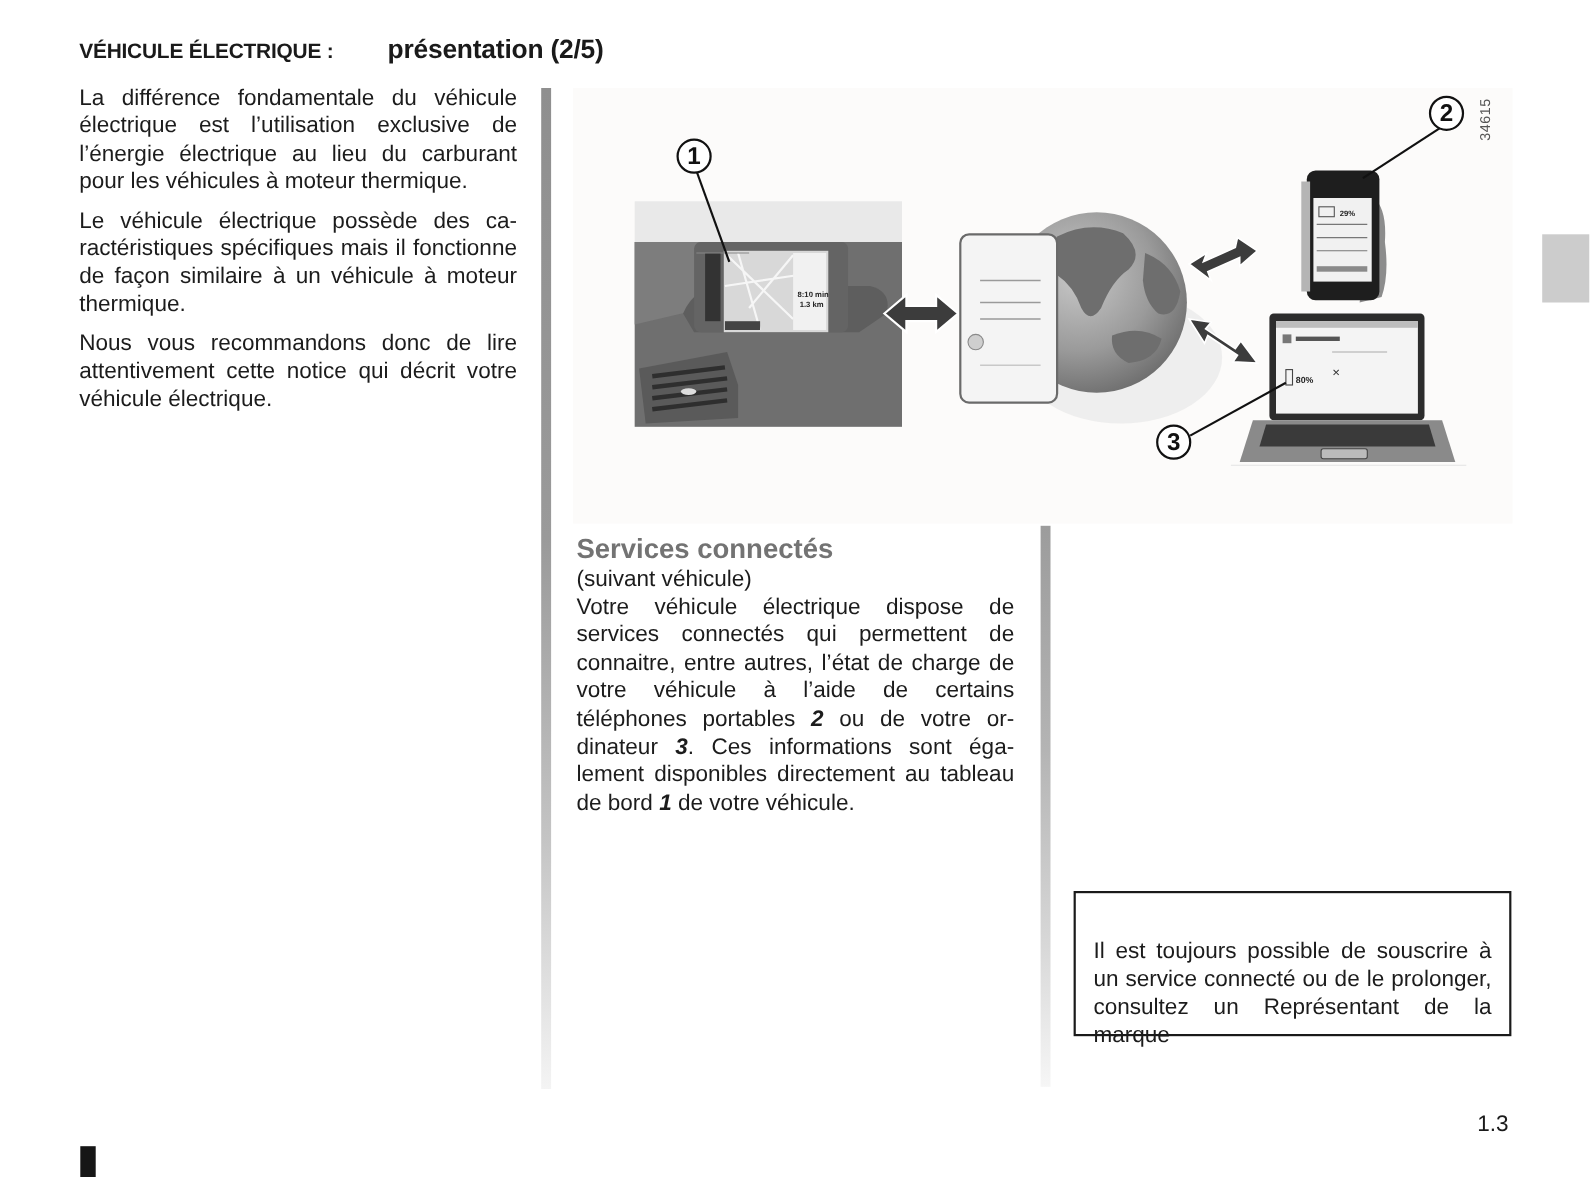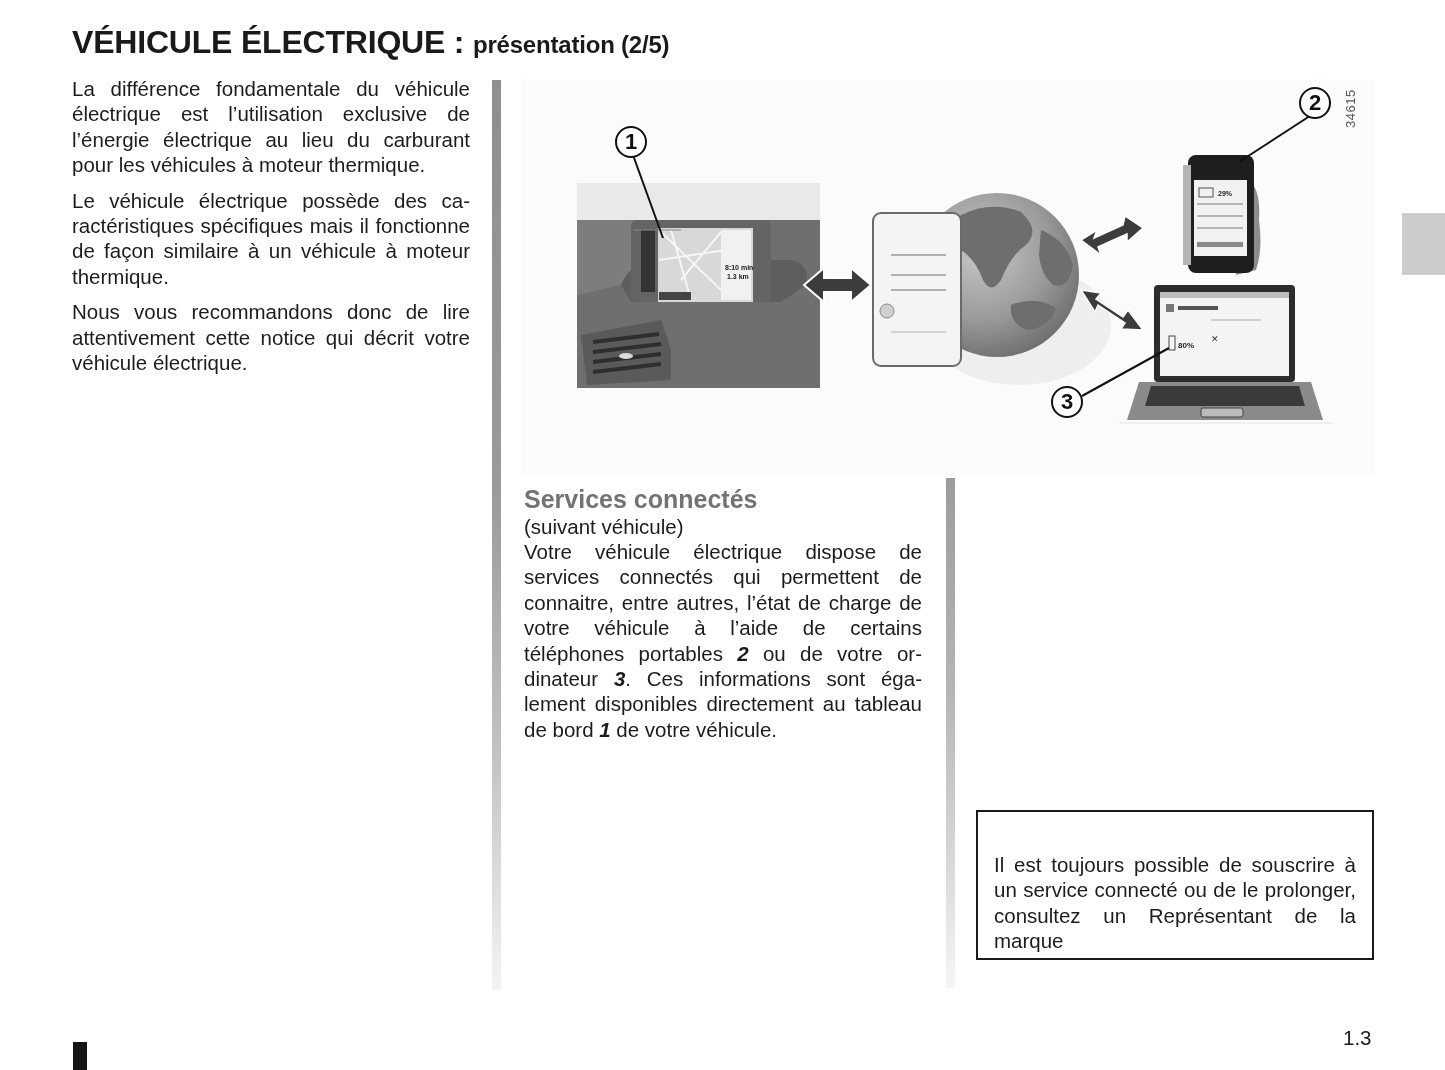--- a/index.html
+++ b/index.html
@@ -4,22 +4,22 @@
   <style>
     * { box-sizing: border-box; margin: 0; padding: 0; }
     html, body { width: 1445px; height: 1070px; background: #ffffff; overflow: hidden; }
     body { position: relative; font-family: "Liberation Sans", sans-serif; color: #1a1a1a; }
 
     .page-title {
       position: absolute; left: 72px; top: 24px;
       font-family: "Liberation Sans", sans-serif;
       font-weight: bold; white-space: nowrap; letter-spacing: -0.2px;
     }
-    .page-title .t-main { font-size: 32px; text-align: right; }
-    .page-title .t-sub { font-size: 24px; }
+    .page-title .t-main { font-size: 19px; text-align: right; }
+    .page-title .t-sub { font-size: 24px; margin-left: 44px; }
 
     .body-text {
       font-size: 20.5px; line-height: 25.4px; text-align: justify;
       text-align-last: left; hyphens: manual; color: #1c1c1c;
     }
     .body-text p { margin-bottom: 10px; }
 
     .left-col { position: absolute; left: 72px; top: 76px; width: 398px; }
 
     .divider {
@@ -48,26 +48,26 @@
       border: 2.5px solid #111; background: #fff;
       font-weight: bold; font-size: 22px; line-height: 27px; text-align: center; color: #111;
     }
 
     .section-mid { position: absolute; left: 524px; top: 484px; width: 398px; }
     .section-title { font-size: 25px; font-weight: bold; line-height: 30px; color: #737373; }
     .section-subtitle { font-size: 20.5px; line-height: 25px; }
     .ref-num { font-weight: bold; font-style: italic; }
 
     .note-box {
-      position: absolute; left: 976px; top: 810px; width: 398px; height: 150px;
+      position: absolute; left: 976px; top: 810px; width: 398px; height: 132px;
       border: 2px solid #1a1a1a; padding: 40px 16px 0 16px;
     }
     .note-box .body-text { font-size: 20.5px; line-height: 25.4px; }
 
-    .page-number { position: absolute; left: 1343px; top: 1010px; font-size: 20.5px; color: #1a1a1a; margin-top: 16px; }
+    .page-number { position: absolute; left: 1343px; top: 1010px; font-size: 20.5px; color: #1a1a1a; }
 
     .thumb-tab { position: absolute; left: 1402px; top: 213px; width: 43px; height: 62px; background: #cccccc; }
     .edge-mark { position: absolute; left: 73px; top: 1042px; width: 14px; height: 28px; background: #161616; }
   </style>
 </head>
 <body>
 
 <h1 class="page-title">
   <span class="t-main">VÉHICULE ÉLECTRIQUE : </span><span class="t-sub">présentation (2/5)</span>
 </h1>

